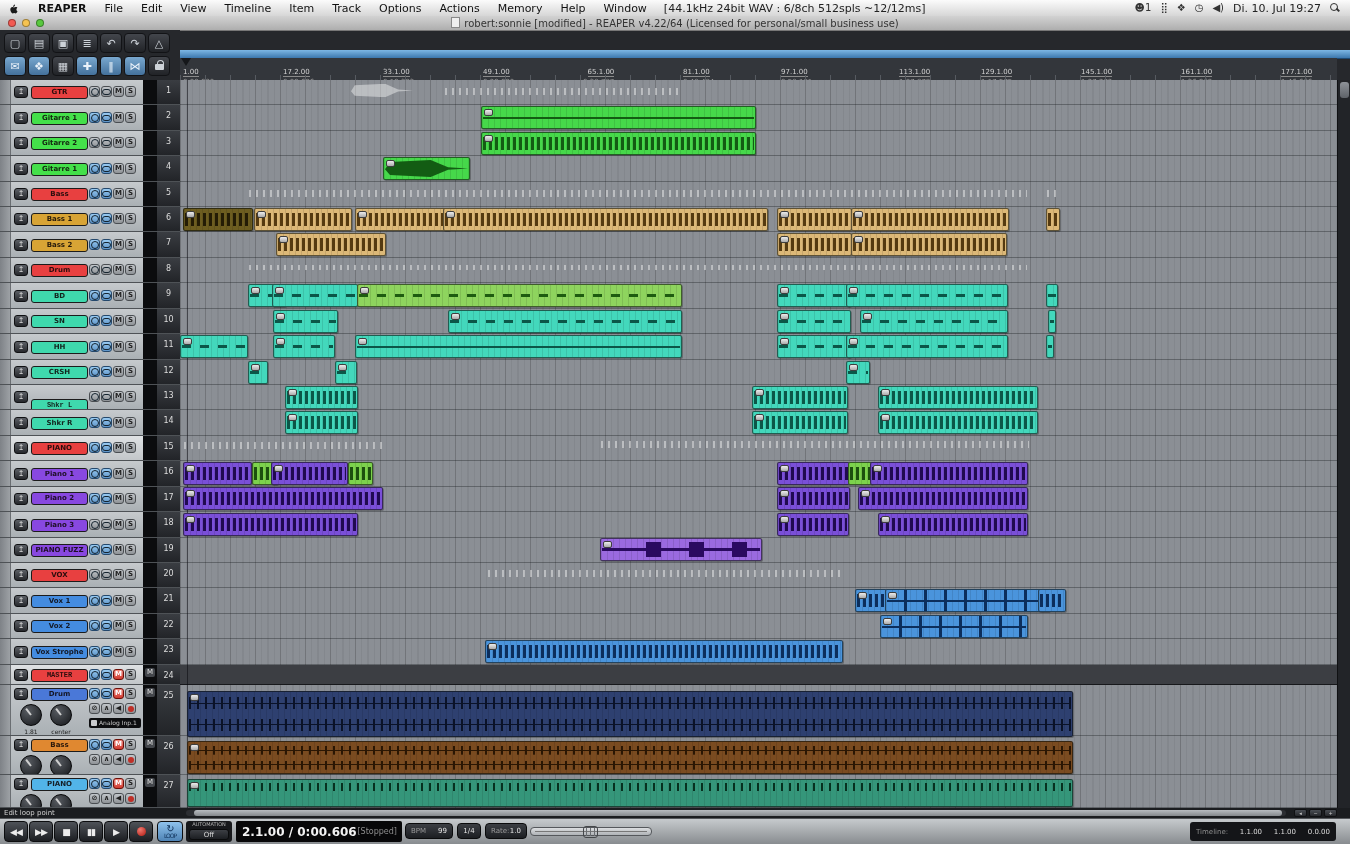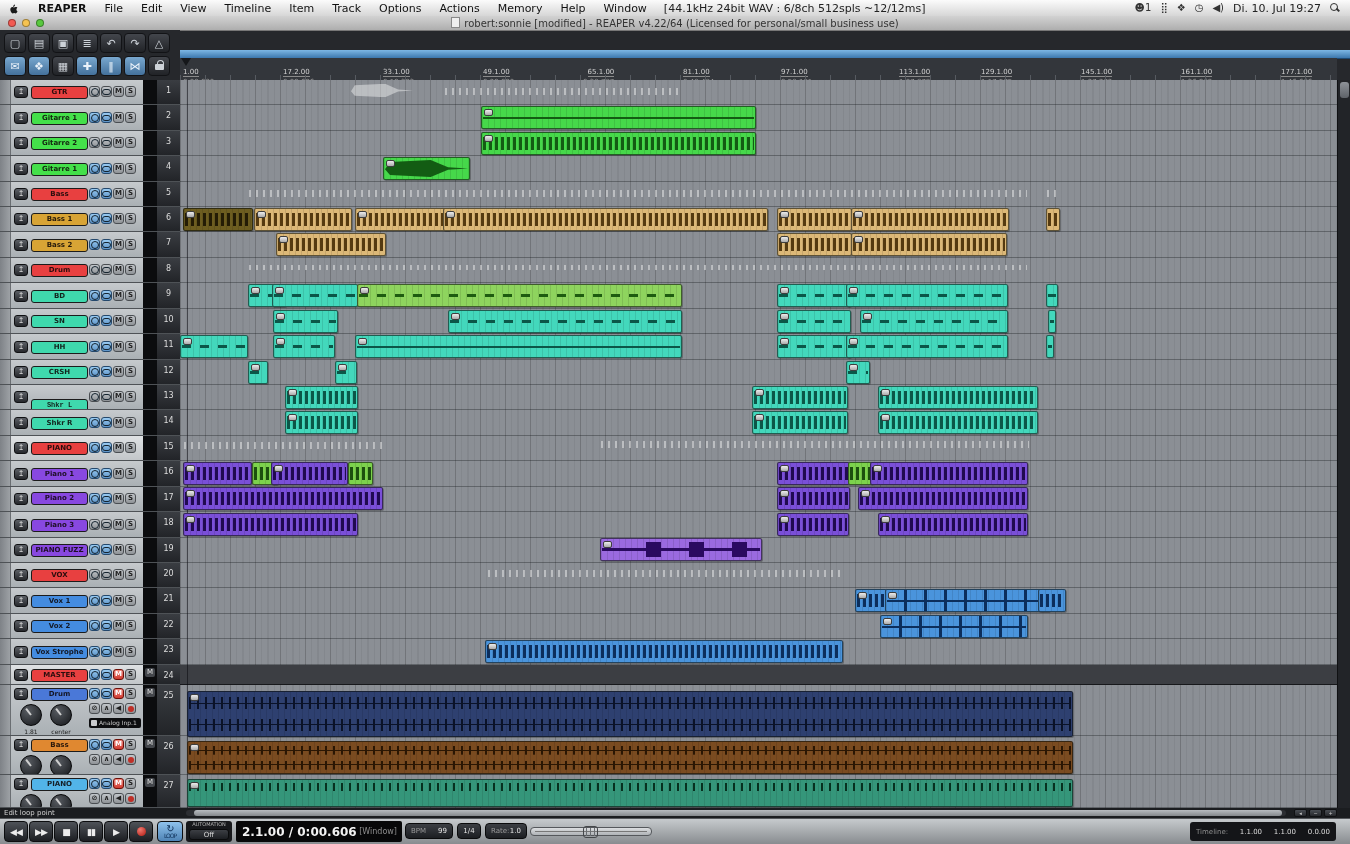--- a/index.html
+++ b/index.html
@@ -576,21 +576,21 @@
           <span class="pillg"></span>
         </div>
         <div class="tsb" style="left: 113px; top: 7px;">M</div>
         <div class="tsb" style="left: 125px; top: 7px;">S</div>
         <div class="strip"></div>
         <div class="numcell">23</div>
       </div>
       <div class="trow sel" style="top: 585px; height: 20px;">
         <div class="edge"></div>
         <div class="rec" style="top: 4px;">↥</div>
-        <div class="tname" style="top: 4px; background: rgb(232, 64, 64);">MASTER</div>
+        <div class="tname" style="top: 4px; background: rgb(232, 64, 64); font-family: Liberation Mono, monospace;">MASTER</div>
         <div class="tsb blue" style="left: 89px; top: 4px;">
           <span class="circ"></span>
         </div>
         <div class="tsb blue" style="left: 101px; top: 4px;">
           <span class="pillg"></span>
         </div>
         <div class="tsb red" style="left: 113px; top: 4px;">M</div>
         <div class="tsb" style="left: 125px; top: 4px;">S</div>
         <div class="strip"></div>
         <div class="mbadge">M</div>
@@ -939,21 +939,21 @@
     <div class="tpbtn loop" style="left:157px;width:26px">
       <span class="lg">↻</span>
         <span>LOOP</span>
     </div>
     <div class="autoblock">
       <div class="autolabel">AUTOMATION</div>
       <div class="autoval">Off</div>
     </div>
     <div class="timepanel">
       <span class="timemain">2.1.00 / 0:00.606</span>
-      <span class="timestate">[Window]</span>
+      <span class="timestate">[Stopped]</span>
     </div>
     <div class="pill" style="left:405px;width:48px">
       <span class="lab">BPM</span>
         <span>99</span>
     </div>
     <div class="pill" style="left:457px;width:24px;justify-content:center">
       <span>1/4</span>
     </div>
     <div class="pill" style="left:485px;width:42px">
       <span class="lab">Rate:</span>

